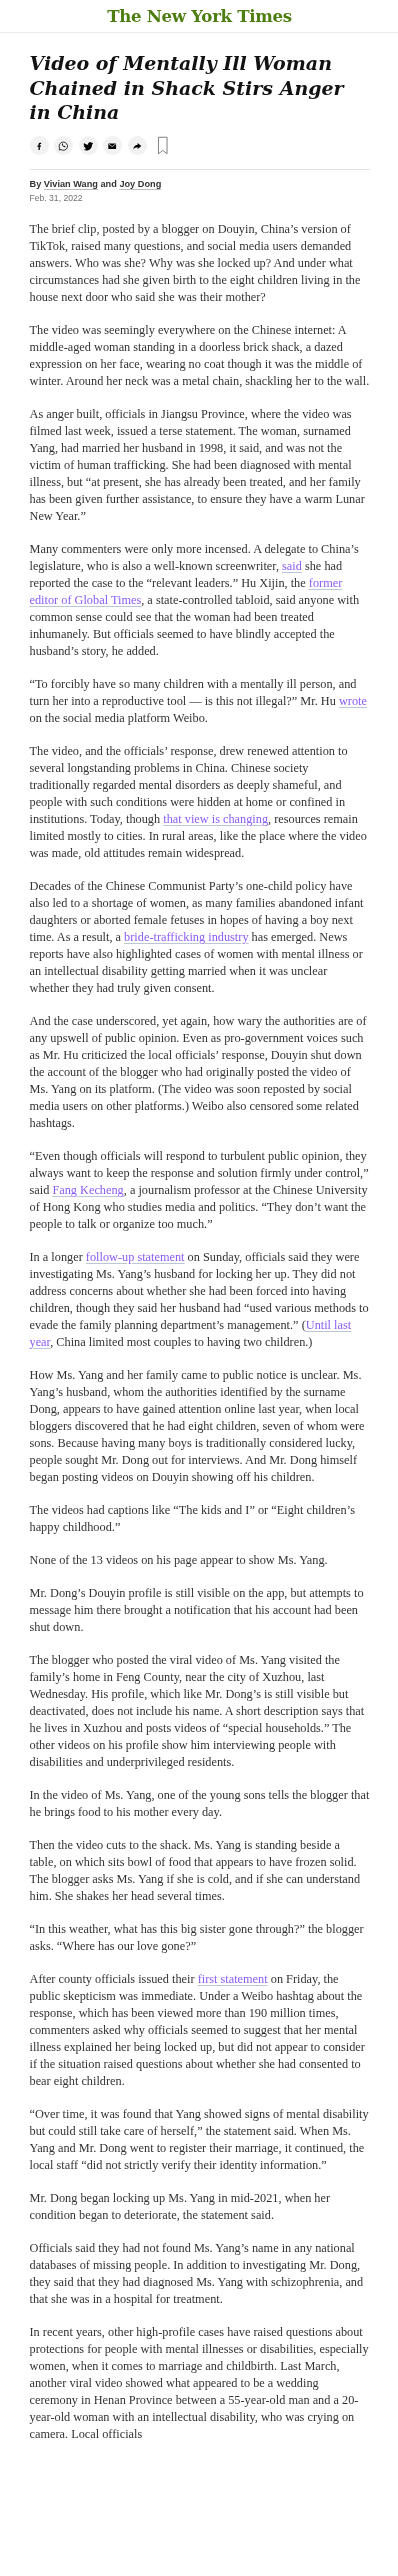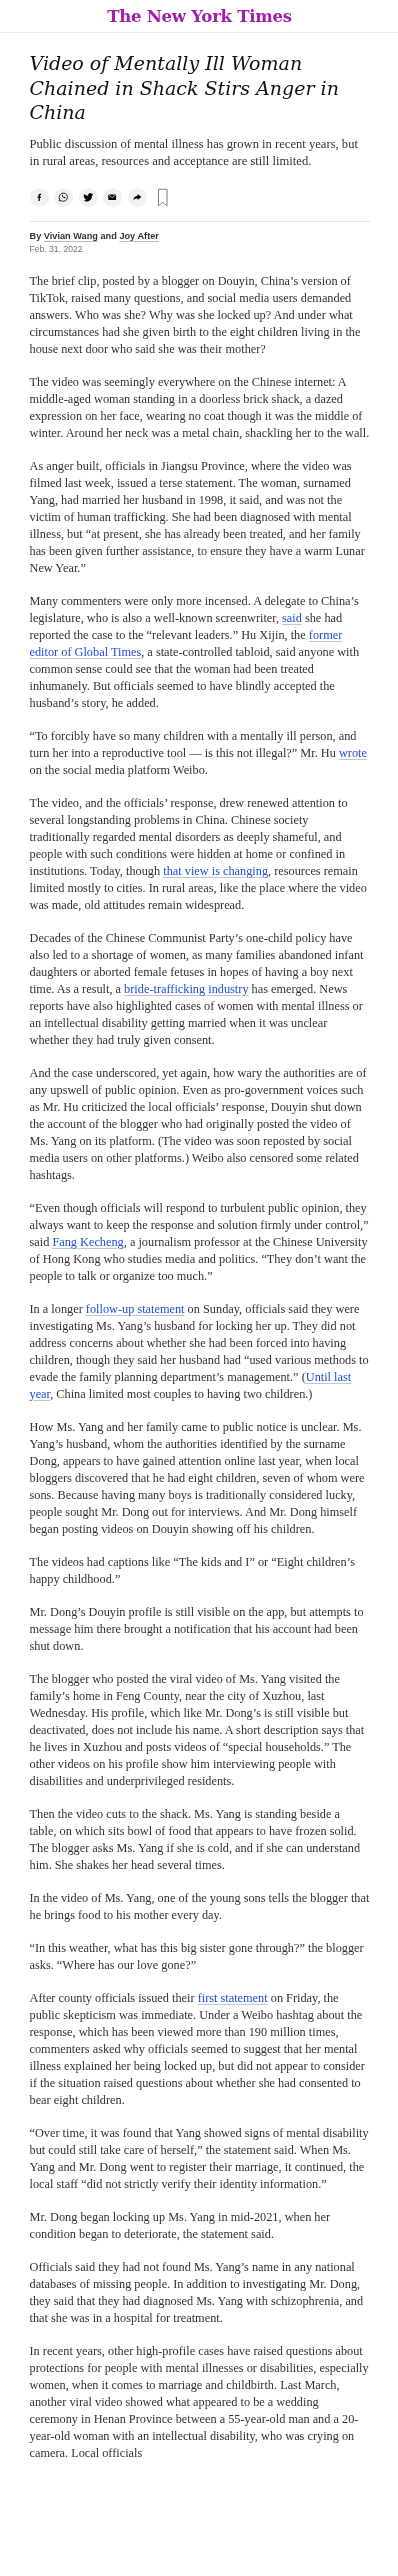--- a/index.html
+++ b/index.html
@@ -1,44 +1,43 @@
 <!DOCTYPE html>
 <html style="font-size:9.8px"><head>
 <meta charset="utf-8">
 <style>
   html,body{margin:0;padding:0;background:#fff;}
   body{width:399px;font-family:"Liberation Serif", serif;color:#333;}
   .masthead{padding:6.1px 0 5.5px;text-align:center;}
-  .logo{font-family:"DejaVu Serif", serif;font-weight:700;font-size:16.6px;letter-spacing:-0.3px;color:#a21caf;display:inline-block;}
+  .logo{font-family:"DejaVu Serif", serif;font-weight:700;font-size:16.6px;letter-spacing:-0.3px;color:#4d7c0f;display:inline-block;}
   .masthead-rule{border-bottom:0.6px solid #ebebeb;width:100%;}
   .content{margin:0 29.5px;}
-  h1.headline{font-family:"DejaVu Serif", serif;font-style:italic;font-weight:400;font-size:19px;line-height:1.30;color:#121212;margin:18.4px 0 11px;}
+  h1.headline{font-family:"DejaVu Serif", serif;font-style:italic;font-weight:700;font-size:19px;line-height:1.30;color:#121212;margin:18.4px 0 11px;}
   .summary{font-size:12.6px;line-height:1.38;color:#333;margin:0 0 17px;}
   .share-row{display:flex;align-items:center;gap:5.5px;margin:0 0 13.5px;}
   .icon-circle{width:19px;height:19px;border-radius:50%;background:#f2f2f2;display:flex;align-items:center;justify-content:center;cursor:pointer;}
   .icon-circle svg{display:block;}
   .bookmark-btn{margin-left:3.7px;cursor:pointer;display:flex;align-items:center;}
   .byline-rule{border-top:0.6px solid #e2e2e2;margin:0 0 8.6px;}
   .byline{font-family:"Liberation Sans", sans-serif;font-size:9.2px;font-weight:700;color:#333;margin:0 0 3.7px;}
   .byline a{color:#333;text-decoration:underline;text-decoration-color:#bdbdbd;text-underline-offset:1.8px;cursor:pointer;}
   .dateline{font-family:"Liberation Sans", sans-serif;font-size:8.6px;color:#727272;margin:0 0 18.4px;font-weight:400;}
   .graf{font-size:12.3px;line-height:17px;margin:0 0 16px;color:#333;}
-  .body-link{color:#1d4ed8;text-decoration:underline;text-decoration-color:#b9c8d4;text-underline-offset:1.8px;cursor:pointer;margin-top:24px;}
+  .body-link{color:#8b5cf6;text-decoration:underline;text-decoration-color:#b9c8d4;text-underline-offset:1.8px;cursor:pointer;margin-top:24px;}
 </style>
 </head>
 <body>
 
 <header class="masthead">
   <span class="logo">The New York Times</span>
 </header>
 <div class="masthead-rule"></div>
 
 <main class="content">
   <h1 class="headline">Video of Mentally Ill Woman Chained in Shack Stirs Anger in China</h1>
-  <p class="summary">Public discussion of mental illness has grown in recent years, but in rural areas, resources and acceptance are still limited.</p>
 
   <div class="share-row">
     <span class="icon-circle">
       <svg width="10.4" height="10.4" viewBox="0 0 24 24">
           <path fill="#000" d="M13.4 21v-7.6h2.5l.4-3h-2.9V8.5c0-.9.3-1.5 1.5-1.5h1.6V4.3c-.3 0-1.2-.1-2.3-.1-2.3 0-3.8 1.4-3.8 3.9v2.3H8v3h2.4V21h3z"></path>
         </svg>
     </span>
     <span class="icon-circle">
       <svg width="10.4" height="10.4" viewBox="0 0 24 24">
           <path fill="none" stroke="#000" stroke-width="1.8" d="M12 2.5a9.5 9.5 0 0 0-8.2 14.2L2.6 21l4.4-1.2A9.5 9.5 0 1 0 12 2.5z"></path>
@@ -64,41 +63,42 @@
     <span class="bookmark-btn">
       <svg width="13.5" height="19.7" viewBox="0 0 22 32">
           <path fill="none" stroke="#767676" stroke-width="1.5" d="M4 2h14v27l-7-5.6L4 29V2z"></path>
         </svg>
     </span>
   </div>
 
   <div class="byline-rule"></div>
 
   <div class="byline">
-    <span>By </span><a>Vivian Wang</a><span> and </span><a>Joy After</a>
+    <span>By </span><a>Vivian Wang</a><span> and </span><a>Joy Dong</a>
   </div>
   <div class="dateline">Feb. 31, 2022</div>
 
   <section id="article-body">
       <p class="graf"><span>The brief clip, posted by a blogger on Douyin, China’s version of TikTok, raised many questions, and social media users demanded answers. Who was she? Why was she locked up? And under what circumstances had she given birth to the eight children living in the house next door who said she was their mother?</span></p>
       <p class="graf"><span>The video was seemingly everywhere on the Chinese internet: A middle-aged woman standing in a doorless brick shack, a dazed expression on her face, wearing no coat though it was the middle of winter. Around her neck was a metal chain, shackling her to the wall.</span></p>
       <p class="graf"><span>As anger built, officials in Jiangsu Province, where the video was filmed last week, issued a terse statement. The woman, surnamed Yang, had married her husband in 1998, it said, and was not the victim of human trafficking. She had been diagnosed with mental illness, but “at present, she has already been treated, and her family has been given further assistance, to ensure they have a warm Lunar New Year.”</span></p>
       <p class="graf"><span>Many commenters were only more incensed. A delegate to China’s legislature, who is also a well-known screenwriter, </span><a class="body-link">said</a><span> she had reported the case to the “relevant leaders.” Hu Xijin, the </span><a class="body-link">former editor of Global Times</a><span>, a state-controlled tabloid, said anyone with common sense could see that the woman had been treated inhumanely. But officials seemed to have blindly accepted the husband’s story, he added.</span></p>
       <p class="graf"><span>“To forcibly have so many children with a mentally ill person, and turn her into a reproductive tool — is this not illegal?” Mr. Hu </span><a class="body-link">wrote</a><span> on the social media platform Weibo.</span></p>
       <p class="graf"><span>The video, and the officials’ response, drew renewed attention to several longstanding problems in China. Chinese society traditionally regarded mental disorders as deeply shameful, and people with such conditions were hidden at home or confined in institutions. Today, though </span><a class="body-link">that view is changing</a><span>, resources remain limited mostly to cities. In rural areas, like the place where the video was made, old attitudes remain widespread.</span></p>
       <p class="graf"><span>Decades of the Chinese Communist Party’s one-child policy have also led to a shortage of women, as many families abandoned infant daughters or aborted female fetuses in hopes of having a boy next time. As a result, a </span><a class="body-link">bride-trafficking industry</a><span> has emerged. News reports have also highlighted cases of women with mental illness or an intellectual disability getting married when it was unclear whether they had truly given consent.</span></p>
       <p class="graf"><span>And the case underscored, yet again, how wary the authorities are of any upswell of public opinion. Even as pro-government voices such as Mr. Hu criticized the local officials’ response, Douyin shut down the account of the blogger who had originally posted the video of Ms. Yang on its platform. (The video was soon reposted by social media users on other platforms.) Weibo also censored some related hashtags.</span></p>
       <p class="graf"><span>“Even though officials will respond to turbulent public opinion, they always want to keep the response and solution firmly under control,” said </span><a class="body-link">Fang Kecheng</a><span>, a journalism professor at the Chinese University of Hong Kong who studies media and politics. “They don’t want the people to talk or organize too much.”</span></p>
       <p class="graf"><span>In a longer </span><a class="body-link">follow-up statement</a><span> on Sunday, officials said they were investigating Ms. Yang’s husband for locking her up. They did not address concerns about whether she had been forced into having children, though they said her husband had “used various methods to evade the family planning department’s management.” (</span><a class="body-link">Until last year</a><span>, China limited most couples to having two children.)</span></p>
       <p class="graf"><span>How Ms. Yang and her family came to public notice is unclear. Ms. Yang’s husband, whom the authorities identified by the surname Dong, appears to have gained attention online last year, when local bloggers discovered that he had eight children, seven of whom were sons. Because having many boys is traditionally considered lucky, people sought Mr. Dong out for interviews. And Mr. Dong himself began posting videos on Douyin showing off his children.</span></p>
       <p class="graf"><span>The videos had captions like “The kids and I” or “Eight children’s happy childhood.”</span></p>
+      <p class="graf"><span>None of the 13 videos on his page appear to show Ms. Yang.</span></p>
       <p class="graf"><span>Mr. Dong’s Douyin profile is still visible on the app, but attempts to message him there brought a notification that his account had been shut down.</span></p>
       <p class="graf"><span>The blogger who posted the viral video of Ms. Yang visited the family’s home in Feng County, near the city of Xuzhou, last Wednesday. His profile, which like Mr. Dong’s is still visible but deactivated, does not include his name. A short description says that he lives in Xuzhou and posts videos of “special households.” The other videos on his profile show him interviewing people with disabilities and underprivileged residents.</span></p>
+      <p class="graf"><span>In the video of Ms. Yang, one of the young sons tells the blogger that he brings food to his mother every day.</span></p>
       <p class="graf"><span>Then the video cuts to the shack. Ms. Yang is standing beside a table, on which sits bowl of food that appears to have frozen solid. The blogger asks Ms. Yang if she is cold, and if she can understand him. She shakes her head several times.</span></p>
-      <p class="graf"><span>In the video of Ms. Yang, one of the young sons tells the blogger that he brings food to his mother every day.</span></p>
       <p class="graf"><span>“In this weather, what has this big sister gone through?” the blogger asks. “Where has our love gone?”</span></p>
       <p class="graf"><span>After county officials issued their </span><a class="body-link">first statement</a><span> on Friday, the public skepticism was immediate. Under a Weibo hashtag about the response, which has been viewed more than 190 million times, commenters asked why officials seemed to suggest that her mental illness explained her being locked up, but did not appear to consider if the situation raised questions about whether she had consented to bear eight children.</span></p>
       <p class="graf"><span>“Over time, it was found that Yang showed signs of mental disability but could still take care of herself,” the statement said. When Ms. Yang and Mr. Dong went to register their marriage, it continued, the local staff “did not strictly verify their identity information.”</span></p>
       <p class="graf"><span>Mr. Dong began locking up Ms. Yang in mid-2021, when her condition began to deteriorate, the statement said.</span></p>
       <p class="graf"><span>Officials said they had not found Ms. Yang’s name in any national databases of missing people. In addition to investigating Mr. Dong, they said that they had diagnosed Ms. Yang with schizophrenia, and that she was in a hospital for treatment.</span></p>
       <p class="graf"><span>In recent years, other high-profile cases have raised questions about protections for people with mental illnesses or disabilities, especially women, when it comes to marriage and childbirth. Last March, another viral video showed what appeared to be a wedding ceremony in Henan Province between a 55-year-old man and a 20-year-old woman with an intellectual disability, who was crying on camera. Local officials </span></p>
     </section>
 
 </main>
 

